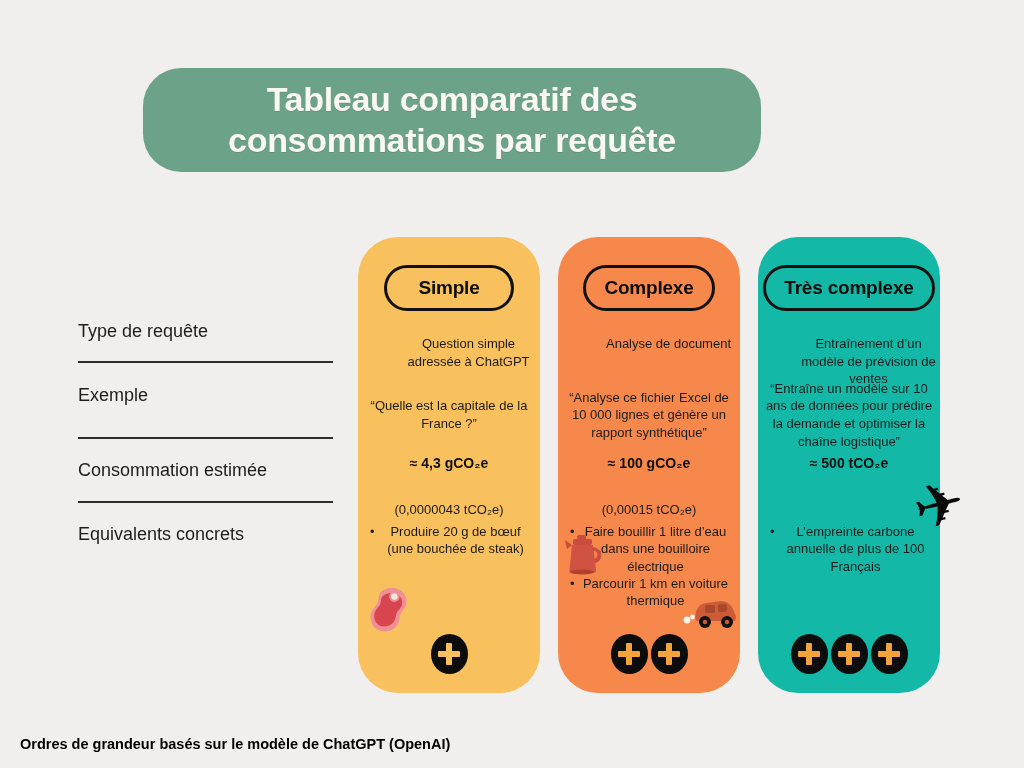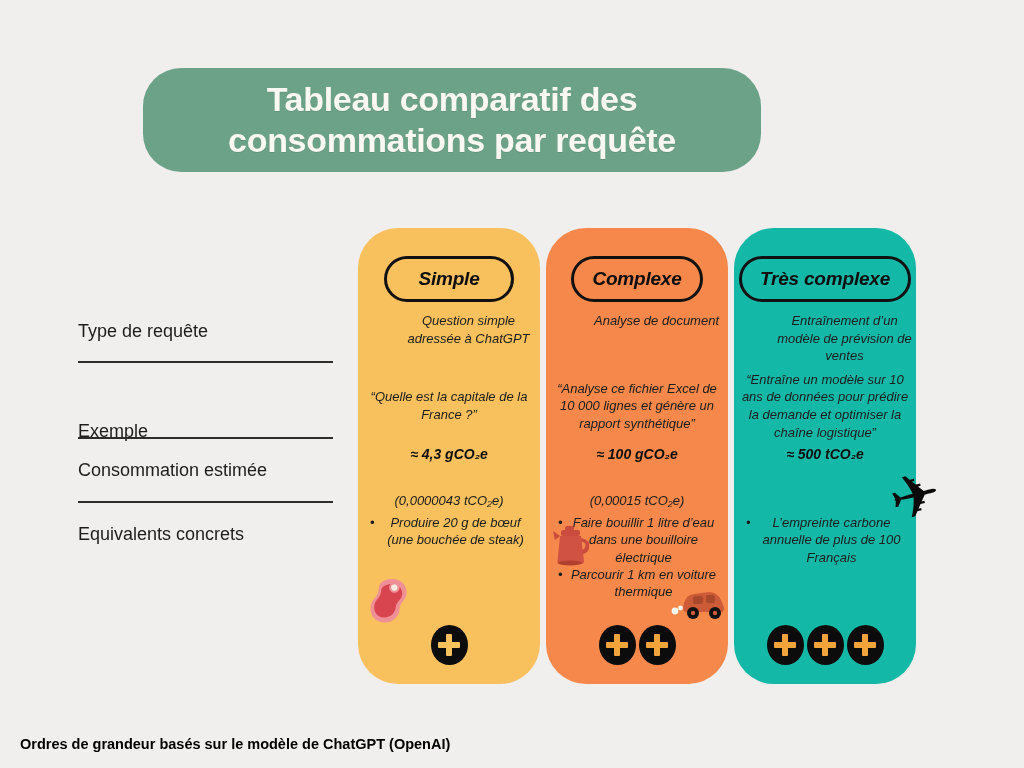--- a/index.html
+++ b/index.html
@@ -21,34 +21,34 @@
 
   
   .row-label {
     position:absolute; left:78px; color:#1d1d1d; font-size:18px; line-height:1.2;
   }
   .row-divider {
     position:absolute; left:78px; width:255px; height:2px; background:#2b2b2b;
   }
 
   
-  .cards { position:absolute; left:358px; top:228px; display:flex; gap:6px;font-style:italic; }
+  .cards { position:absolute; left:358px; top:237px; display:flex; gap:18px; }
   .card {
     position:relative; width:182px; height:456px; border-radius:40px;
     display:flex; flex-direction:column; color:#1c1c1c;
   }
   .pill-zone { height:74px; display:flex; align-items:flex-end; justify-content:center; }
   .pill {
     height:46px; border:3px solid #111; border-radius:24px;
     display:flex; align-items:center; justify-content:center;
     padding:0 18px; min-width:130px;
   }
   .pill span { font-size:19px; font-weight:bold; color:#0d0d0d; letter-spacing:-0.2px; white-space:nowrap; }
 
-  .type-zone { height:64px; padding-top:10px; display:flex; justify-content:flex-start;margin-left:39px; }
+  .type-zone { height:64px; padding-top:24px; display:flex; justify-content:flex-start;margin-left:39px; }
   .type-text { width:166px; text-align:center; font-size:13px; line-height:1.35; }
 
   .example-zone { height:80px; display:flex; align-items:center; justify-content:center; }
   .example-text { width:172px; text-align:center; font-size:13px; line-height:1.35; }
 
   .consumption-zone { height:62px; display:flex; flex-direction:column; align-items:center; justify-content:space-between; }
   .consumption-main { font-size:14px; font-weight:bold; color:#0e0e0e; text-align:center; }
   .consumption-sub { font-size:13px; text-align:center; margin-top:2px; }
 
   .bullets-zone { flex:1; padding-top:6px; display:flex; justify-content:center; }
@@ -93,21 +93,21 @@
 <body>
 
 <div class="canvas" style="background: rgb(241, 239, 238);">
 
   <div class="title-box" style="background: rgb(108, 162, 135);">
     <div class="title-text">Tableau comparatif des consommations par requête</div>
   </div>
 
   <div class="row-label" style="top:321px;">Type de requête</div>
   <div class="row-divider" style="top:361px;"></div>
-  <div class="row-label" style="top:385px;margin-top:36px;">Exemple</div>
+  <div class="row-label" style="top:385px;">Exemple</div>
   <div class="row-divider" style="top:437px;"></div>
   <div class="row-label" style="top:460px;">Consommation estimée</div>
   <div class="row-divider" style="top:501px;"></div>
   <div class="row-label" style="top:524px;">Equivalents concrets</div>
 
   <div class="cards">
 
     <div class="card" style="background: rgb(249, 192, 94); --plus: #F9C05E;">
       <div class="pill-zone">
         <div class="pill">

